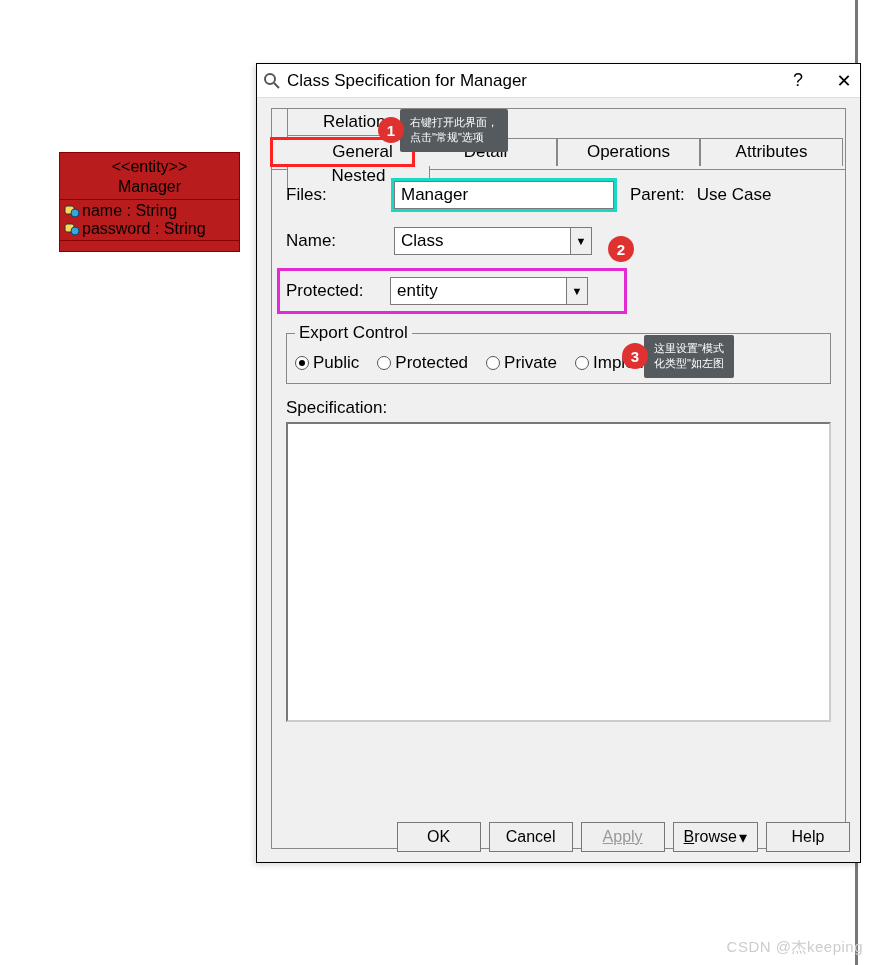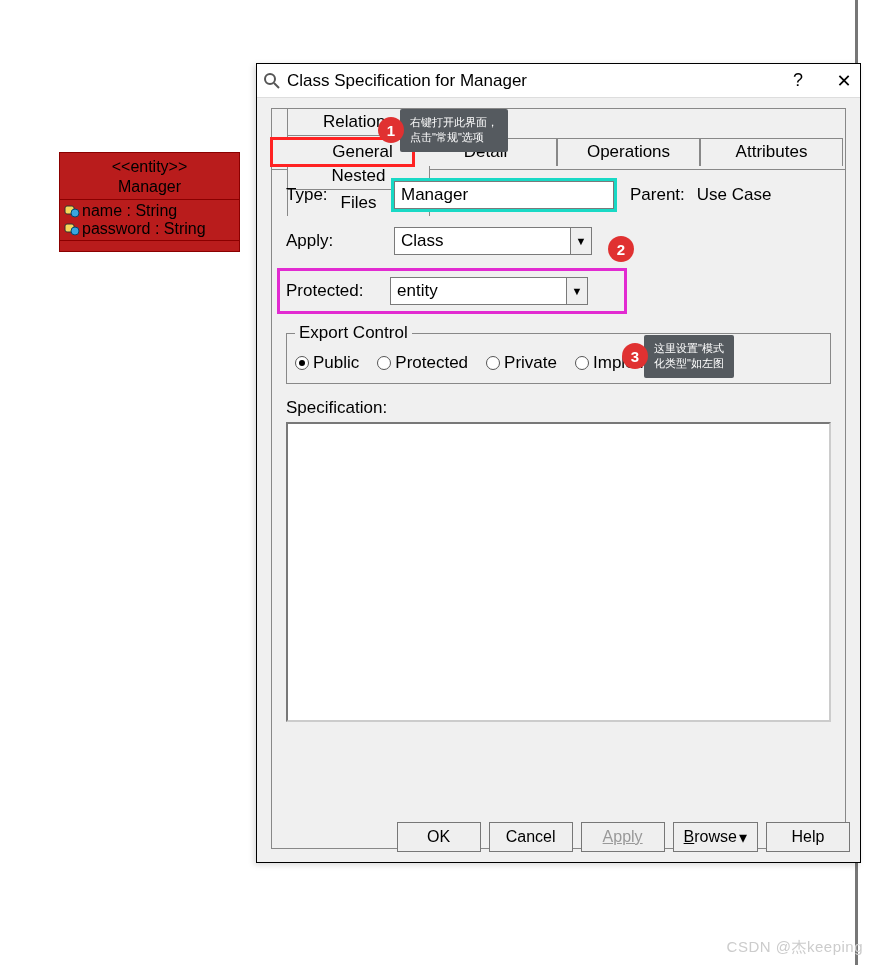--- a/index.html
+++ b/index.html
@@ -264,43 +264,42 @@
   </div>
 
   <div class="dialog-body">
 
     <div class="tabs">
       <div class="tabframe"></div>
       <div class="tabrow tabrow1">
         <div class="tab">Relations</div>
         <div class="tab">Components</div>
         <div class="tab">Nested</div>
-        <div class="tab">Files</div>
       </div>
       <div class="tabrow tabrow2">
         <div class="tab active hl-red">General</div>
         <div class="tab">Detail</div>
         <div class="tab">Operations</div>
         <div class="tab">Attributes</div>
       </div>
     </div>
 
     <div class="panel">
 
       <div class="row">
-        <div class="lab">Type:</div>
+        <div class="lab">Files:</div>
         <input class="txtinput hl-cyan" style="width: 220px;" value="Manager">
         <div style="width:16px"></div>
         <div>Parent:</div>
         <div style="width:12px"></div>
         <div>Use Case</div>
       </div>
 
       <div class="row">
-        <div class="lab">Apply:</div>
+        <div class="lab">Name:</div>
         <div class="combo">
           <input class="txtinput" style="width: 176px;" value="Class">
           <div class="cbtn">▼</div>
         </div>
       </div>
 
       <div class="row hl-mag" style="margin-left:-4px; width:340px; margin-bottom:14px">
         <div class="lab" style="width:104px">Protected:</div>
         <div class="combo">
           <input class="txtinput" style="width: 176px;" value="entity">

